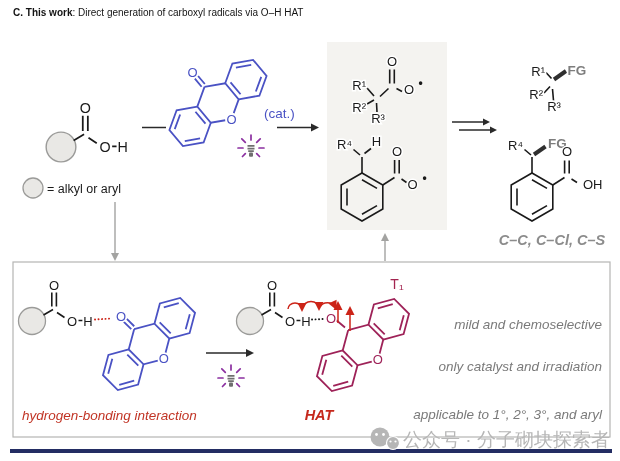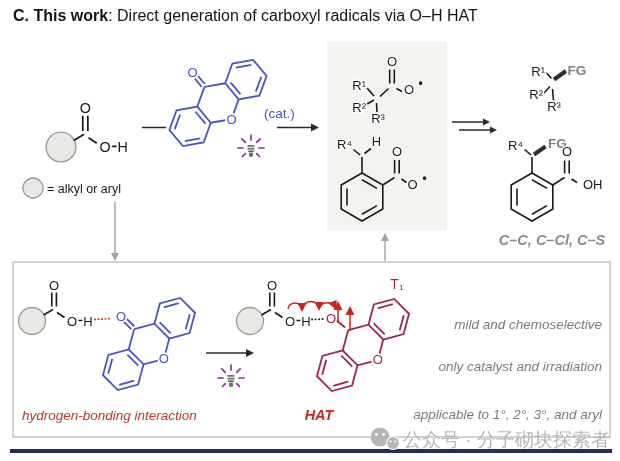--- a/index.html
+++ b/index.html
@@ -1,18 +1,18 @@
 <!DOCTYPE html>
 <html><head>
 <meta charset="utf-8">
 <style>
   html,body{margin:0;padding:0;background:#fff;}
   .stage{position:relative;width:620px;height:461px;background:#fff;overflow:hidden;
          font-family:"Liberation Sans",sans-serif;}
-  .title{position:absolute;left:13px;top:7px;font-size:16px;color:#141414;white-space:nowrap;}
+  .title{position:absolute;left:13px;top:7px;font-size:10px;color:#141414;white-space:nowrap;}
   .title .b{font-weight:bold;}
   svg{position:absolute;left:0;top:0;}
   svg text{font-family:"Liberation Sans",sans-serif;}
   .panel{fill:#f4f3f0;}
   .mbox{fill:#ffffff;stroke:#b5b5b3;stroke-width:1.2;}
   .navy{fill:#232d63;}
   .bond{stroke:#1a1a1a;stroke-width:1.6;fill:none;}
   .blue{stroke:#4a52c4;stroke-width:1.8;fill:none;}
   .maroon{stroke:#9e2258;stroke-width:1.8;fill:none;}
   .gball{fill:#e9e8e5;stroke:#9b9b99;stroke-width:1.3;}

